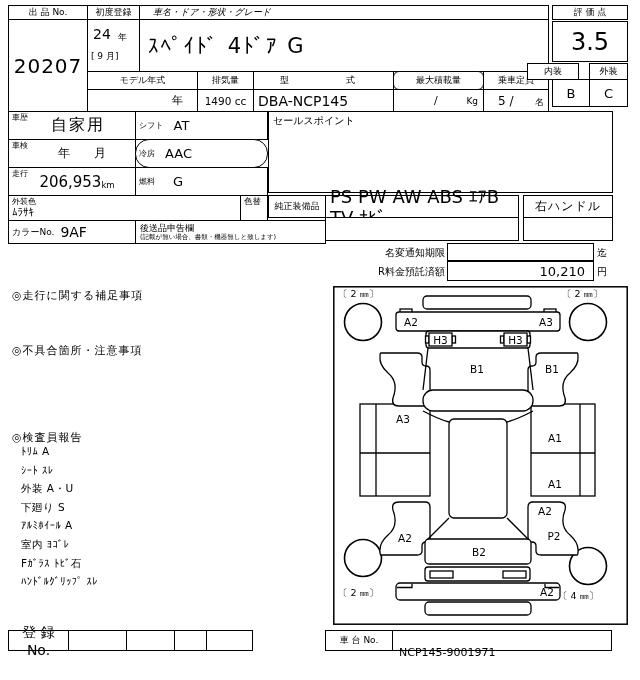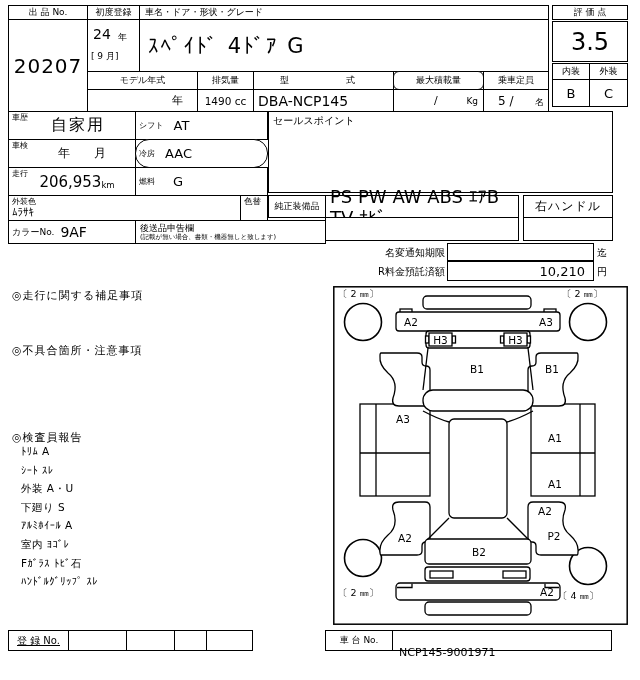--- a/index.html
+++ b/index.html
@@ -33,21 +33,21 @@
   <div class="cell ctr lbl" style="left:8px;top:5px;width:80px;height:15px;">出 品 No.</div>
   <div class="cell ctr big" style="left:8px;top:19px;width:80px;height:93px;">20207</div>
 
   <div class="cell ctr lbl" style="left:87px;top:5px;width:53px;height:15px;">初度登録</div>
   <div class="cell" style="left:87px;top:19px;width:53px;height:53px;">
     <div style="position:absolute;top:6px;left:5px;font-size:14px;">24</div>
     <div style="position:absolute;top:11px;left:30px;font-size:9px;">年</div>
     <div style="position:absolute;top:30px;left:3px;font-size:9px;">[ 9 月]</div>
   </div>
 
-  <div class="cell lft lbl" style="left:139px;top:5px;width:410px;height:15px;padding-left:5px;">車名・ドア・形状・グレード</div>
+  <div class="cell lft lbl" style="left:139px;top:5px;width:410px;height:15px;padding-left:13px;font-style:italic;">車名・ドア・形状・グレード</div>
   <div class="cell lft" style="left:139px;top:19px;width:410px;height:53px;padding-left:8px;font-size:21px;letter-spacing:2px;">ｽﾍﾟｲﾄﾞ 4ﾄﾞｱ G</div>
 
   <div class="cell ctr lbl" style="left:87px;top:71px;width:111px;height:19px;">モデル年式</div>
   <div class="cell ctr lbl" style="left:197px;top:71px;width:57px;height:19px;">排気量</div>
   <div class="cell ctr lbl" style="left:253px;top:71px;width:141px;height:19px;letter-spacing:24px;padding-left:12px;">型　式</div>
   <div class="cell ctr lbl" style="left:393px;top:71px;width:91px;height:19px;border-radius:6px;">最大積載量</div>
   <div class="cell ctr lbl" style="left:483px;top:71px;width:66px;height:19px;">乗車定員</div>
 
   <div class="cell rightcol kv" style="left:87px;top:89px;width:111px;height:23px;padding-right:14px;font-size:11px;">年</div>
   <div class="cell ctr" style="left:197px;top:89px;width:57px;height:23px;font-size:10.5px;">1490 cc</div>
@@ -56,21 +56,21 @@
     <span style="position:absolute;left:40px;top:4px;font-size:11px;">/</span>
     <span style="position:absolute;right:5px;top:6px;font-size:9px;">Kg</span>
   </div>
   <div class="cell" style="left:483px;top:89px;width:66px;height:23px;">
     <span style="position:absolute;left:14px;top:4px;font-size:12px;">5 /</span>
     <span style="position:absolute;right:4px;top:6px;font-size:9px;">名</span>
   </div>
 
   <div class="cell ctr lbl" style="left:552px;top:5px;width:76px;height:15px;">評 価 点</div>
   <div class="cell ctr" style="left:552px;top:21px;width:76px;height:41px;font-size:24px;">3.5</div>
-  <div class="cell ctr lbl" style="left:552px;top:63px;width:38px;height:17px;">内装</div>
+  <div class="cell ctr lbl" style="left:527px;top:63px;width:52px;height:17px;">内装</div>
   <div class="cell ctr lbl" style="left:589px;top:63px;width:39px;height:17px;">外装</div>
   <div class="cell ctr" style="left:552px;top:79px;width:38px;height:28px;font-size:13px;">B</div>
   <div class="cell ctr" style="left:589px;top:79px;width:39px;height:28px;font-size:13px;">C</div>
 
   <div class="cell" style="left:8px;top:111px;width:128px;height:29px;">
     <span class="tag">車歴</span>
     <div class="ctr" style="width:100%;height:100%;font-size:16px;letter-spacing:2px;padding-left:12px;box-sizing:border-box;">自家用</div>
   </div>
   <div class="cell kv" style="left:135px;top:111px;width:133px;height:29px;">
     <span class="k">シフト</span>
@@ -222,21 +222,21 @@
       <text x="222" y="202">A1</text>
       <text x="212" y="229">A2</text>
       <text x="221" y="254">P2</text>
       <text x="72" y="256">A2</text>
       <text x="146" y="270">B2</text>
       <text x="214" y="310">A2</text>
     </g>
   </svg>
 
   <div class="cell" style="left:8px;top:630px;width:245px;height:21px;">
-    <div class="ctr" style="position:absolute;left:0;top:0;width:60px;height:100%;border-right:1px solid #000;font-size:10px;box-sizing:border-box;text-decoration:underline;">登 録 No.</div>
+    <div class="ctr" style="position:absolute;left:0;top:0;width:60px;height:100%;border-right:1px solid #000;font-size:14px;box-sizing:border-box;">登 録 No.</div>
     <div style="position:absolute;left:117px;top:0;width:1px;height:100%;background:#000;"></div>
     <div style="position:absolute;left:165px;top:0;width:1px;height:100%;background:#000;"></div>
     <div style="position:absolute;left:197px;top:0;width:1px;height:100%;background:#000;"></div>
   </div>
   <div class="cell" style="left:325px;top:630px;width:287px;height:21px;">
     <div class="ctr" style="position:absolute;left:0;top:0;width:67px;height:100%;border-right:1px solid #000;font-size:9px;box-sizing:border-box;">車 台 No.</div>
     <div class="lft" style="position:absolute;left:67px;top:12px;right:0;height:100%;padding-left:6px;font-size:11px;">NCP145-9001971</div>
   </div>
 
 </div>

